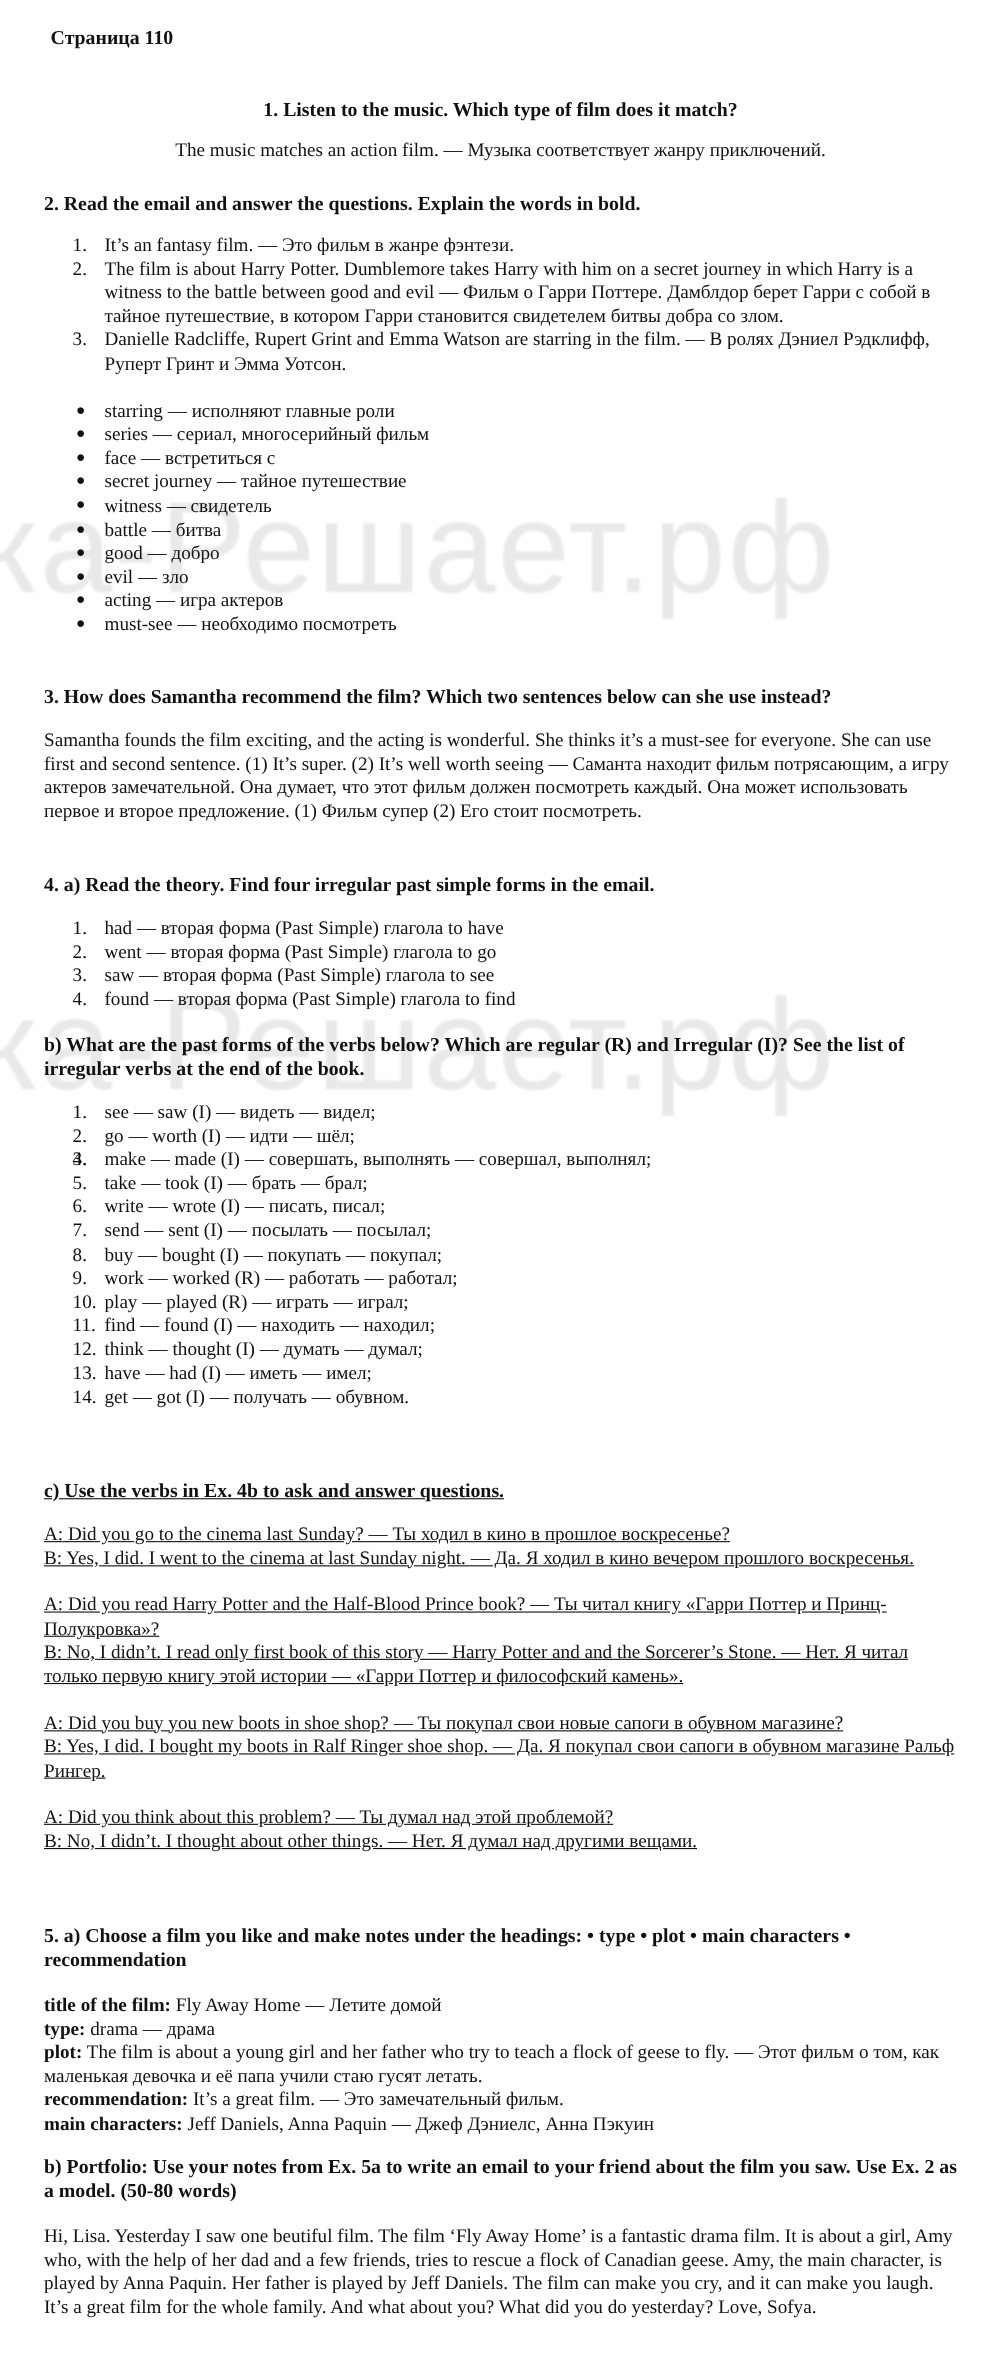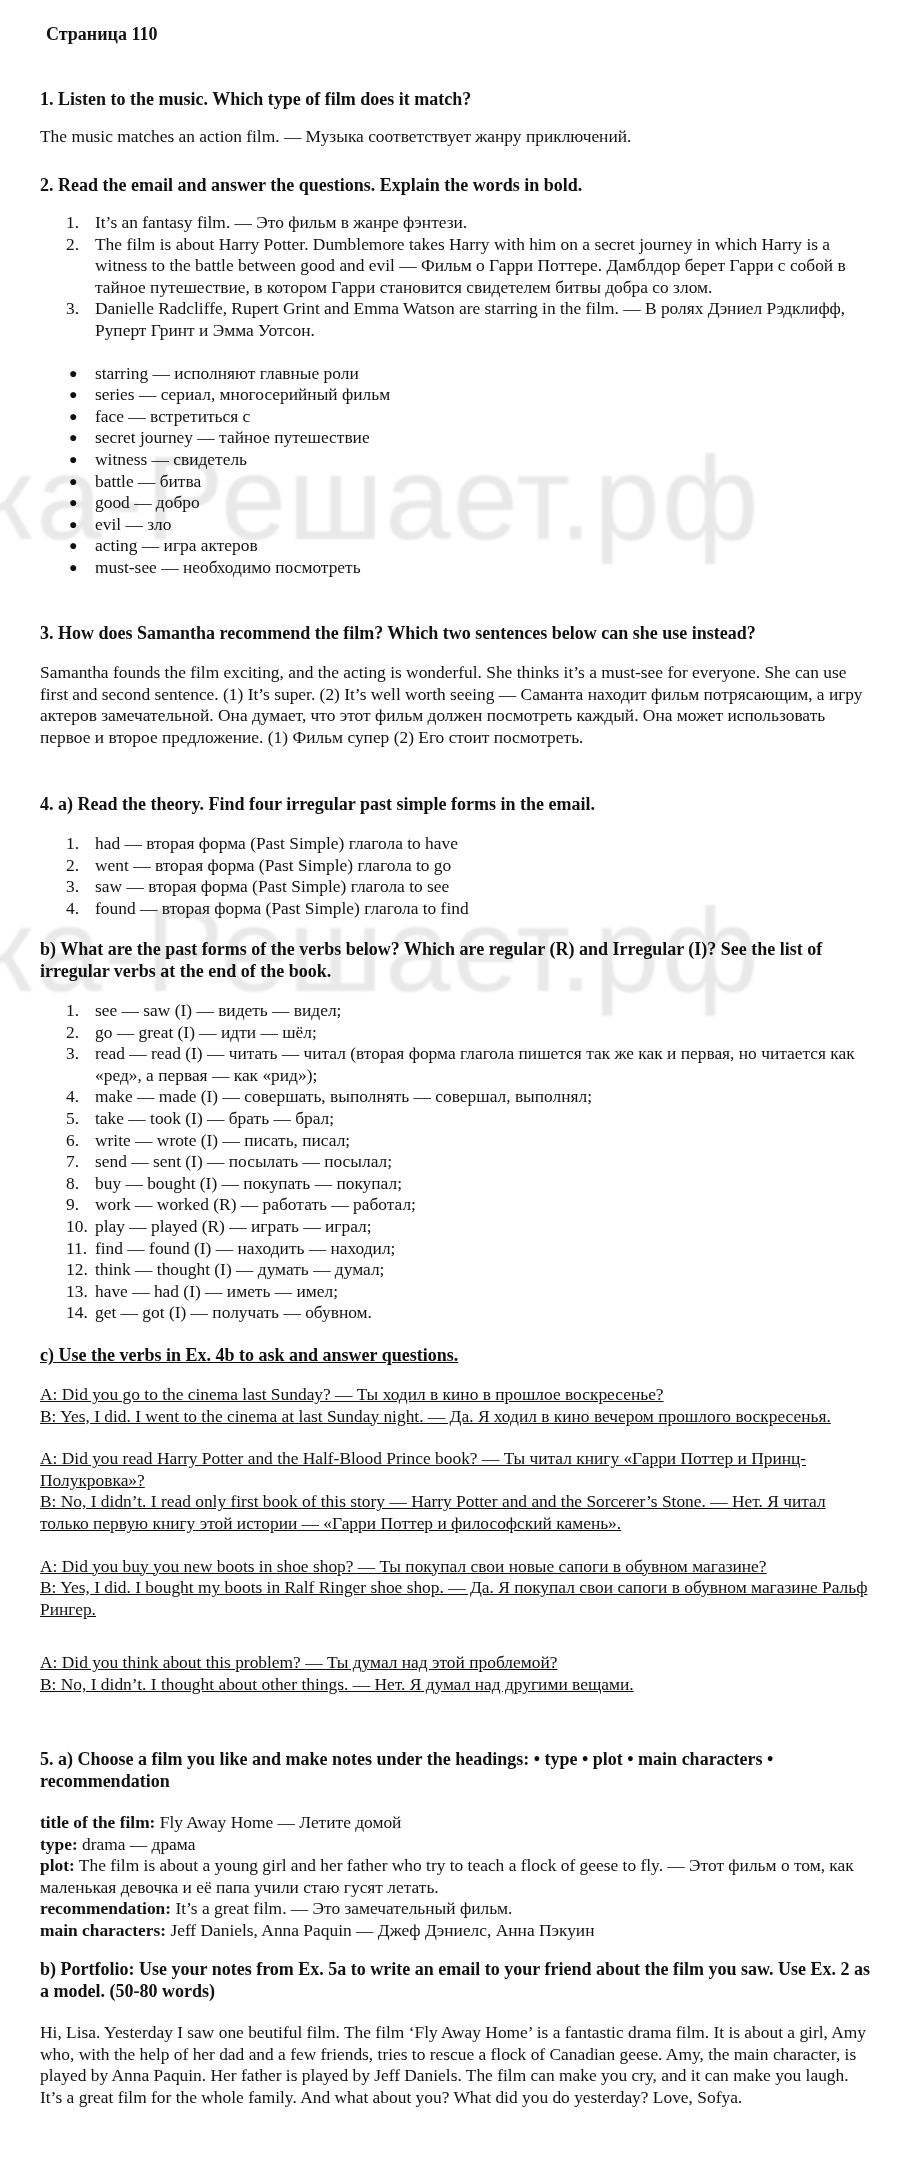--- a/index.html
+++ b/index.html
@@ -49,21 +49,21 @@
 
 <div class="page">
 
   <div class="watermark" style="left:-20px; top:438px;">ка-Решает.рф</div>
   <div class="watermark" style="left:-20px; top:890px;">ка-Решает.рф</div>
 
   <div class="content">
 
     <div class="page-title">Страница 110</div>
 
-    <div class="block" style="top:88px;">
+    <div class="block" style="top:88px;text-align:center;">
       <div class="h">1. Listen to the music. Which type of film does it match?</div>
       <p class="p" style="margin-top:16px;">The music matches an action film. — Музыка соответствует жанру приключений.</p>
     </div>
 
     <div class="block" style="top:174px;">
       <div class="h">2. Read the email and answer the questions. Explain the words in bold.</div>
       <ol class="nlist" style="margin-top:16px;">
         <li><span class="num">1.</span><span>It’s an fantasy film. — Это фильм в жанре фэнтези.</span></li>
         <li><span class="num">2.</span><span>The film is about Harry Potter. Dumblemore takes Harry with him on a secret journey in which Harry is a witness to the battle between good and evil — Фильм о Гарри Поттере. Дамблдор берет Гарри с собой в тайное путешествие, в котором Гарри становится свидетелем битвы добра со злом.</span></li>
         <li><span class="num">3.</span><span>Danielle Radcliffe, Rupert Grint and Emma Watson are starring in the film. — В ролях Дэниел Рэдклифф, Руперт Гринт и Эмма Уотсон.</span></li>
@@ -94,22 +94,22 @@
         <li><span class="num">2.</span><span>went — вторая форма (Past Simple) глагола to go</span></li>
         <li><span class="num">3.</span><span>saw — вторая форма (Past Simple) глагола to see</span></li>
         <li><span class="num">4.</span><span>found — вторая форма (Past Simple) глагола to find</span></li>
       </ol>
     </div>
 
     <div class="block" style="top:938px;">
       <div class="h">b) What are the past forms of the verbs below? Which are regular (R) and Irregular (I)? See the list of irregular verbs at the end of the book.</div>
       <ol class="nlist" style="margin-top:18px;">
         <li><span class="num">1.</span><span>see — saw (I) — видеть — видел;</span></li>
-        <li><span class="num">2.</span><span>go — great (I) — идти — шёл;</span></li>
-        <li><span class="num">3.</span><span>read — read (I) — читать — читал (вторая форма глагола пишется так же как и первая, но читается как «ред», а первая — как «рид»);</span></li>
+        <li><span class="num">2.</span><span>go — worth (I) — идти — шёл;</span></li>
+        <li><span class="num">3.</span></li>
         <li><span class="num">4.</span><span>make — made (I) — совершать, выполнять — совершал, выполнял;</span></li>
         <li><span class="num">5.</span><span>take — took (I) — брать — брал;</span></li>
         <li><span class="num">6.</span><span>write — wrote (I) — писать, писал;</span></li>
         <li><span class="num">7.</span><span>send — sent (I) — посылать — посылал;</span></li>
         <li><span class="num">8.</span><span>buy — bought (I) — покупать — покупал;</span></li>
         <li><span class="num">9.</span><span>work — worked (R) — работать — работал;</span></li>
         <li><span class="num">10.</span><span>play — played (R) — играть — играл;</span></li>
         <li><span class="num">11.</span><span>find — found (I) — находить — находил;</span></li>
         <li><span class="num">12.</span><span>think — thought (I) — думать — думал;</span></li>
         <li><span class="num">13.</span><span>have — had (I) — иметь — имел;</span></li>
@@ -124,21 +124,21 @@
         <p>B: Yes, I did. I went to the cinema at last Sunday night. — Да. Я ходил в кино вечером прошлого воскресенья.</p>
       </div>
       <div class="dialog" style="margin-top:21px;">
         <p>A: Did you read Harry Potter and the Half-Blood Prince book? — Ты читал книгу «Гарри Поттер и Принц-Полукровка»?</p>
         <p>B: No, I didn’t. I read only first book of this story — Harry Potter and and the Sorcerer’s Stone. — Нет. Я читал только первую книгу этой истории — «Гарри Поттер и философский камень».</p>
       </div>
       <div class="dialog" style="margin-top:21px;">
         <p>A: Did you buy you new boots in shoe shop? — Ты покупал свои новые сапоги в обувном магазине?</p>
         <p>B: Yes, I did. I bought my boots in Ralf Ringer shoe shop. — Да. Я покупал свои сапоги в обувном магазине Ральф Рингер.</p>
       </div>
-      <div class="dialog" style="margin-top:32px;">
+      <div class="dialog" style="margin-top:21px;">
         <p>A: Did you think about this problem? — Ты думал над этой проблемой?</p>
         <p>B: No, I didn’t. I thought about other things. — Нет. Я думал над другими вещами.</p>
       </div>
     </div>
 
     <div class="block" style="top:1748px;">
       <div class="h">5. a) Choose a film you like and make notes under the headings: • type • plot • main characters • recommendation</div>
       <div style="margin-top:20px;">
         <p class="p"><b class="lbl">title of the film:</b><span> Fly Away Home — Летите домой</span></p>
         <p class="p"><b class="lbl">type:</b><span> drama — драма</span></p>

